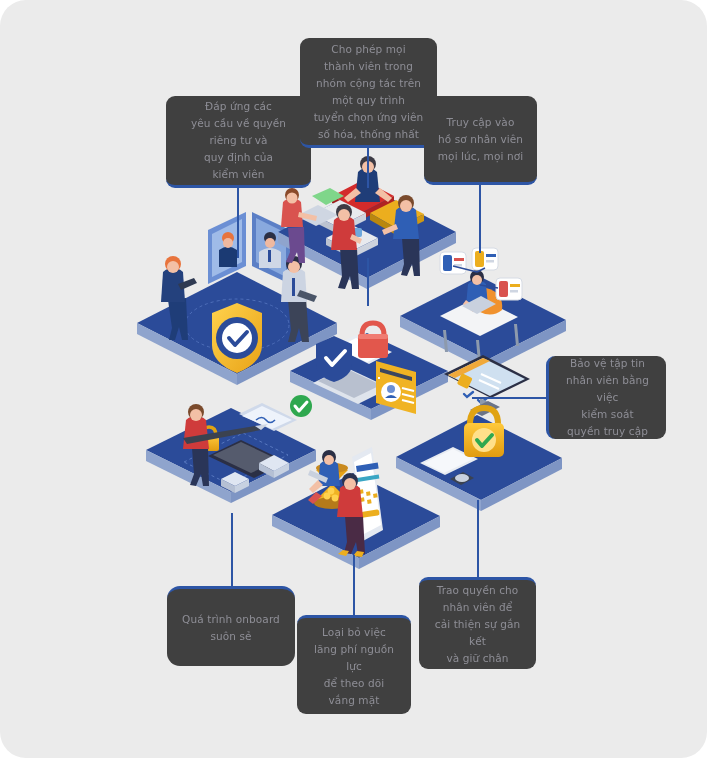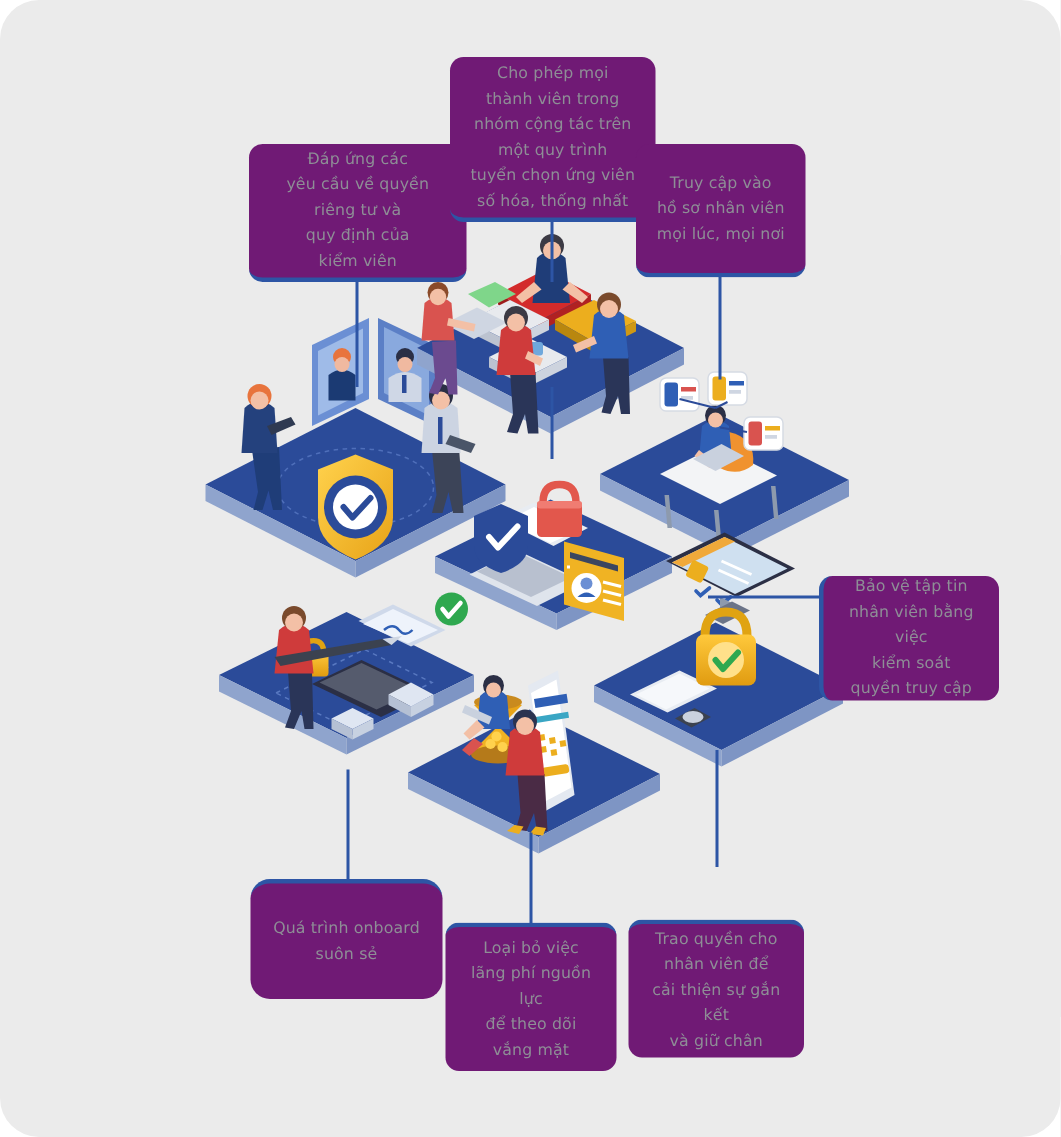--- a/index.html
+++ b/index.html
@@ -11,21 +11,21 @@
   }
   #canvas{
     position:absolute;left:0;top:0;width:707px;height:758px;
     background:#ebebeb;
     border-radius:26px;
     overflow:hidden;
   }
   .layer{position:absolute;left:0;top:0;width:707px;height:758px;}
   .card{
     position:absolute;
-    background:#701a75;
+    background:#404040;
     border-radius:9px;
     border-bottom:3px solid var(--accent,#2d55a5);
     box-sizing:border-box;
     display:flex;align-items:center;justify-content:center;
     text-align:center;
     color:#8e8e96;
     font-size:10.5px;
     line-height:1.62;
     letter-spacing:.1px;
     padding:8px 9px;
@@ -367,28 +367,28 @@
 tuyển chọn ứng viên
 số hóa, thống nhất</span>
   </div>
 
   <div class="card" style="left:424px;top:96px;width:113px;height:89px;">
     <span>Truy cập vào
 hồ sơ nhân viên
 mọi lúc, mọi nơi</span>
   </div>
 
-  <div class="card leftacc" style="left:546px;top:356px;width:120px;height:83px;margin-top:28px;">
+  <div class="card leftacc" style="left:546px;top:356px;width:120px;height:83px;">
     <span>Bảo vệ tập tin
 nhân viên bằng việc
 kiểm soát
 quyền truy cập</span>
   </div>
 
-  <div class="card nobot" style="left:419px;top:577px;width:117px;height:92px;border-top:3px solid #2d55a5;margin-top:36px;">
+  <div class="card nobot" style="left:419px;top:577px;width:117px;height:92px;border-top:3px solid #2d55a5;">
     <span>Trao quyền cho
 nhân viên để
 cải thiện sự gắn kết
 và giữ chân</span>
   </div>
 
   <div class="card nobot" style="left:297px;top:615px;width:114px;height:99px;border-top:3px solid #2d55a5;">
     <span>Loại bỏ việc
 lãng phí nguồn lực
 để theo dõi

